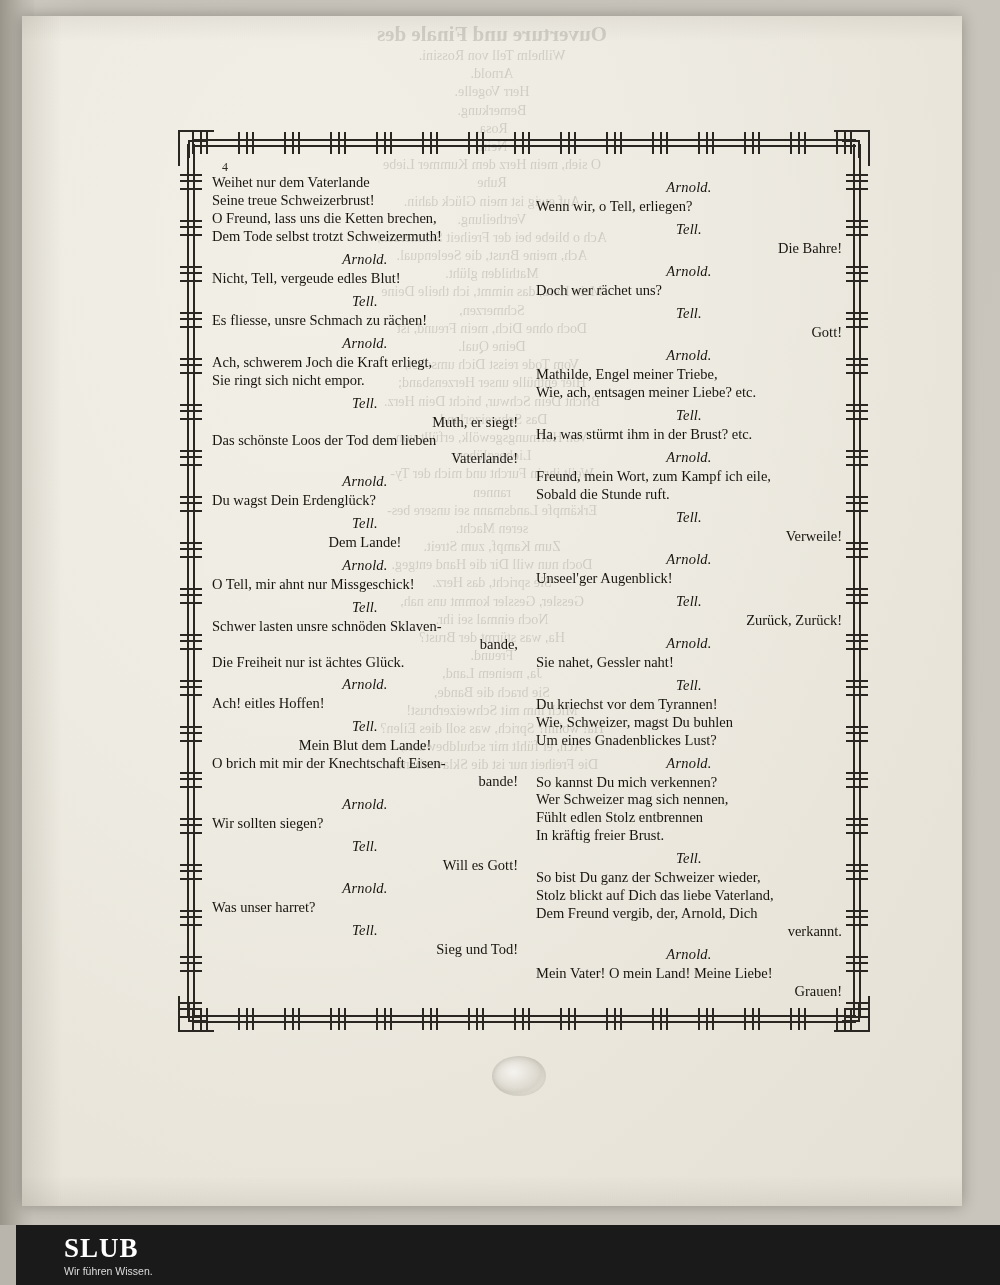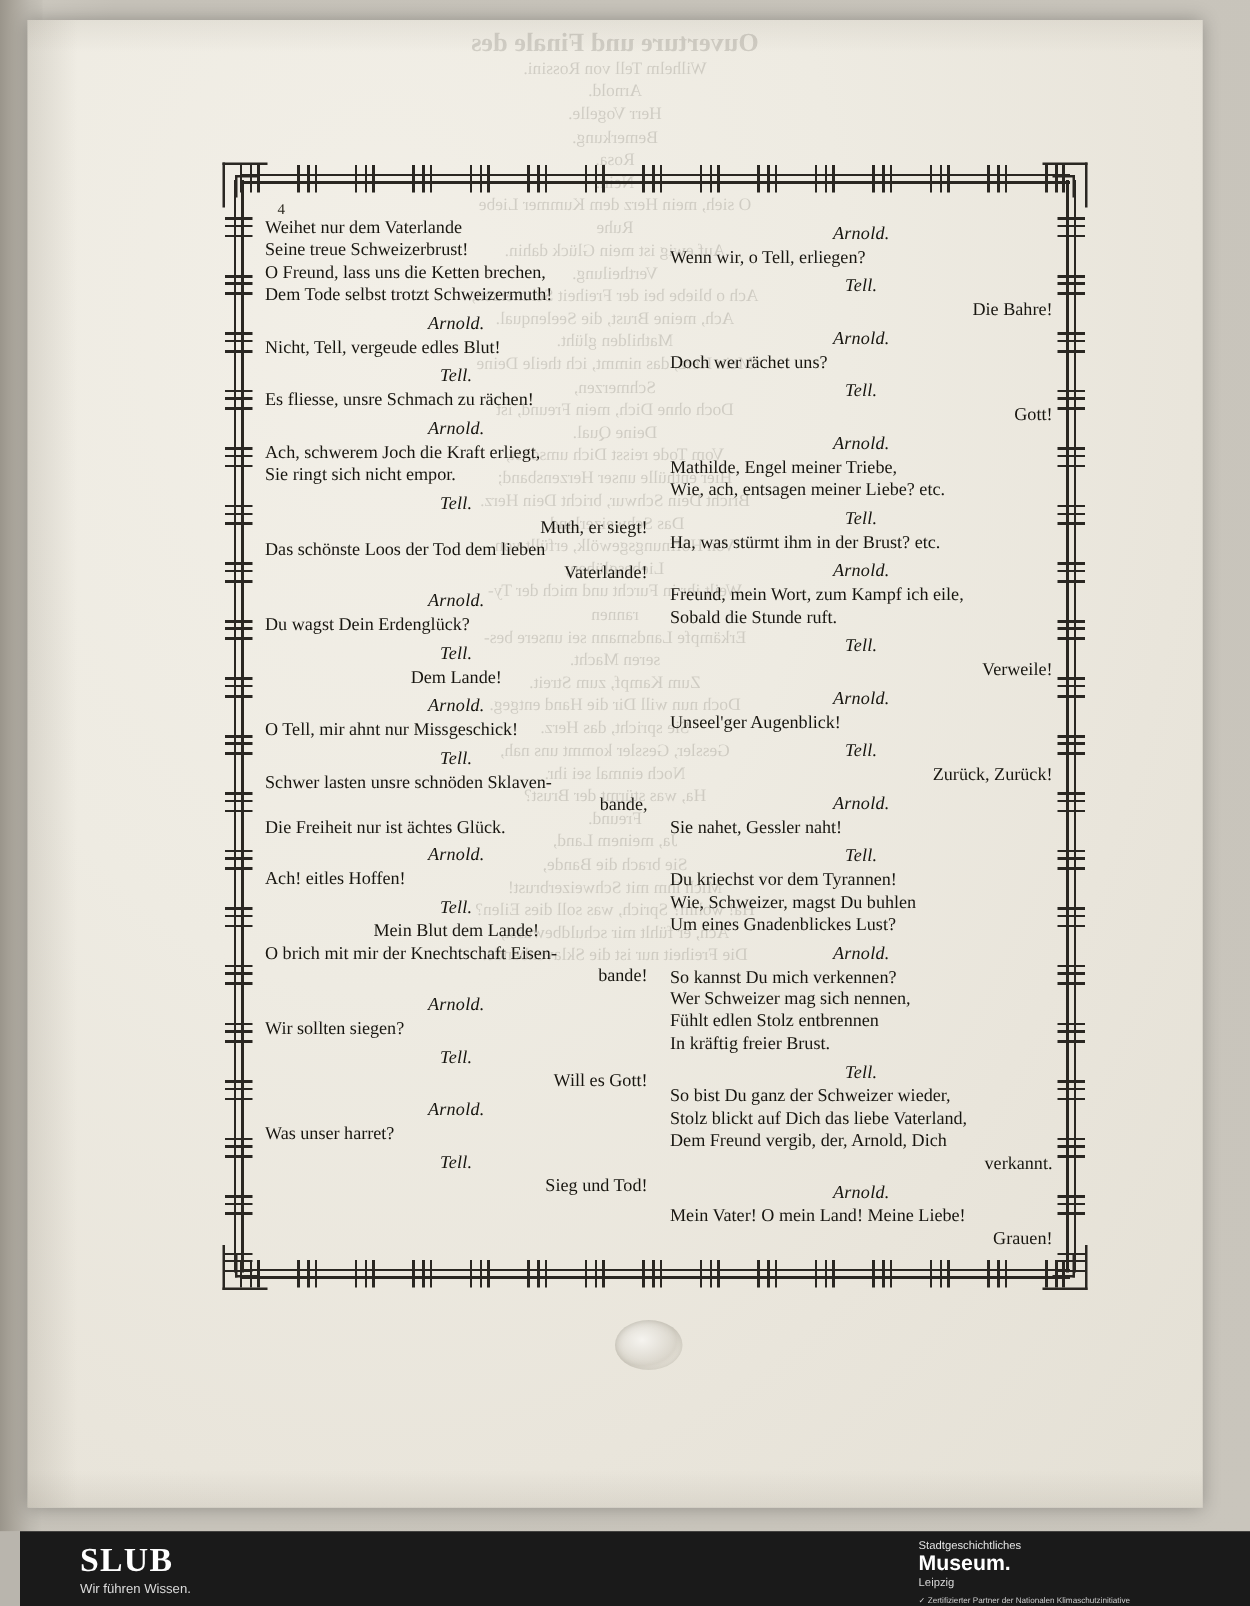--- a/index.html
+++ b/index.html
@@ -343,19 +343,13 @@
 
     <div class="blindstamp"></div>
   </div>
 </div>
 
 <div class="footer">
   <div class="slub">
     <div class="name">SLUB</div>
     <div class="tag">Wir führen Wissen.</div>
   </div>
-  <div class="museum">
-    <div class="l1">Stadtgeschichtliches</div>
-    <div class="l2">Museum.</div>
-    <div class="l3">Leipzig</div>
-    <div class="l4">✓ Zertifizierter Partner der Nationalen Klimaschutzinitiative</div>
-  </div>
 </div>
 
 </body></html>

